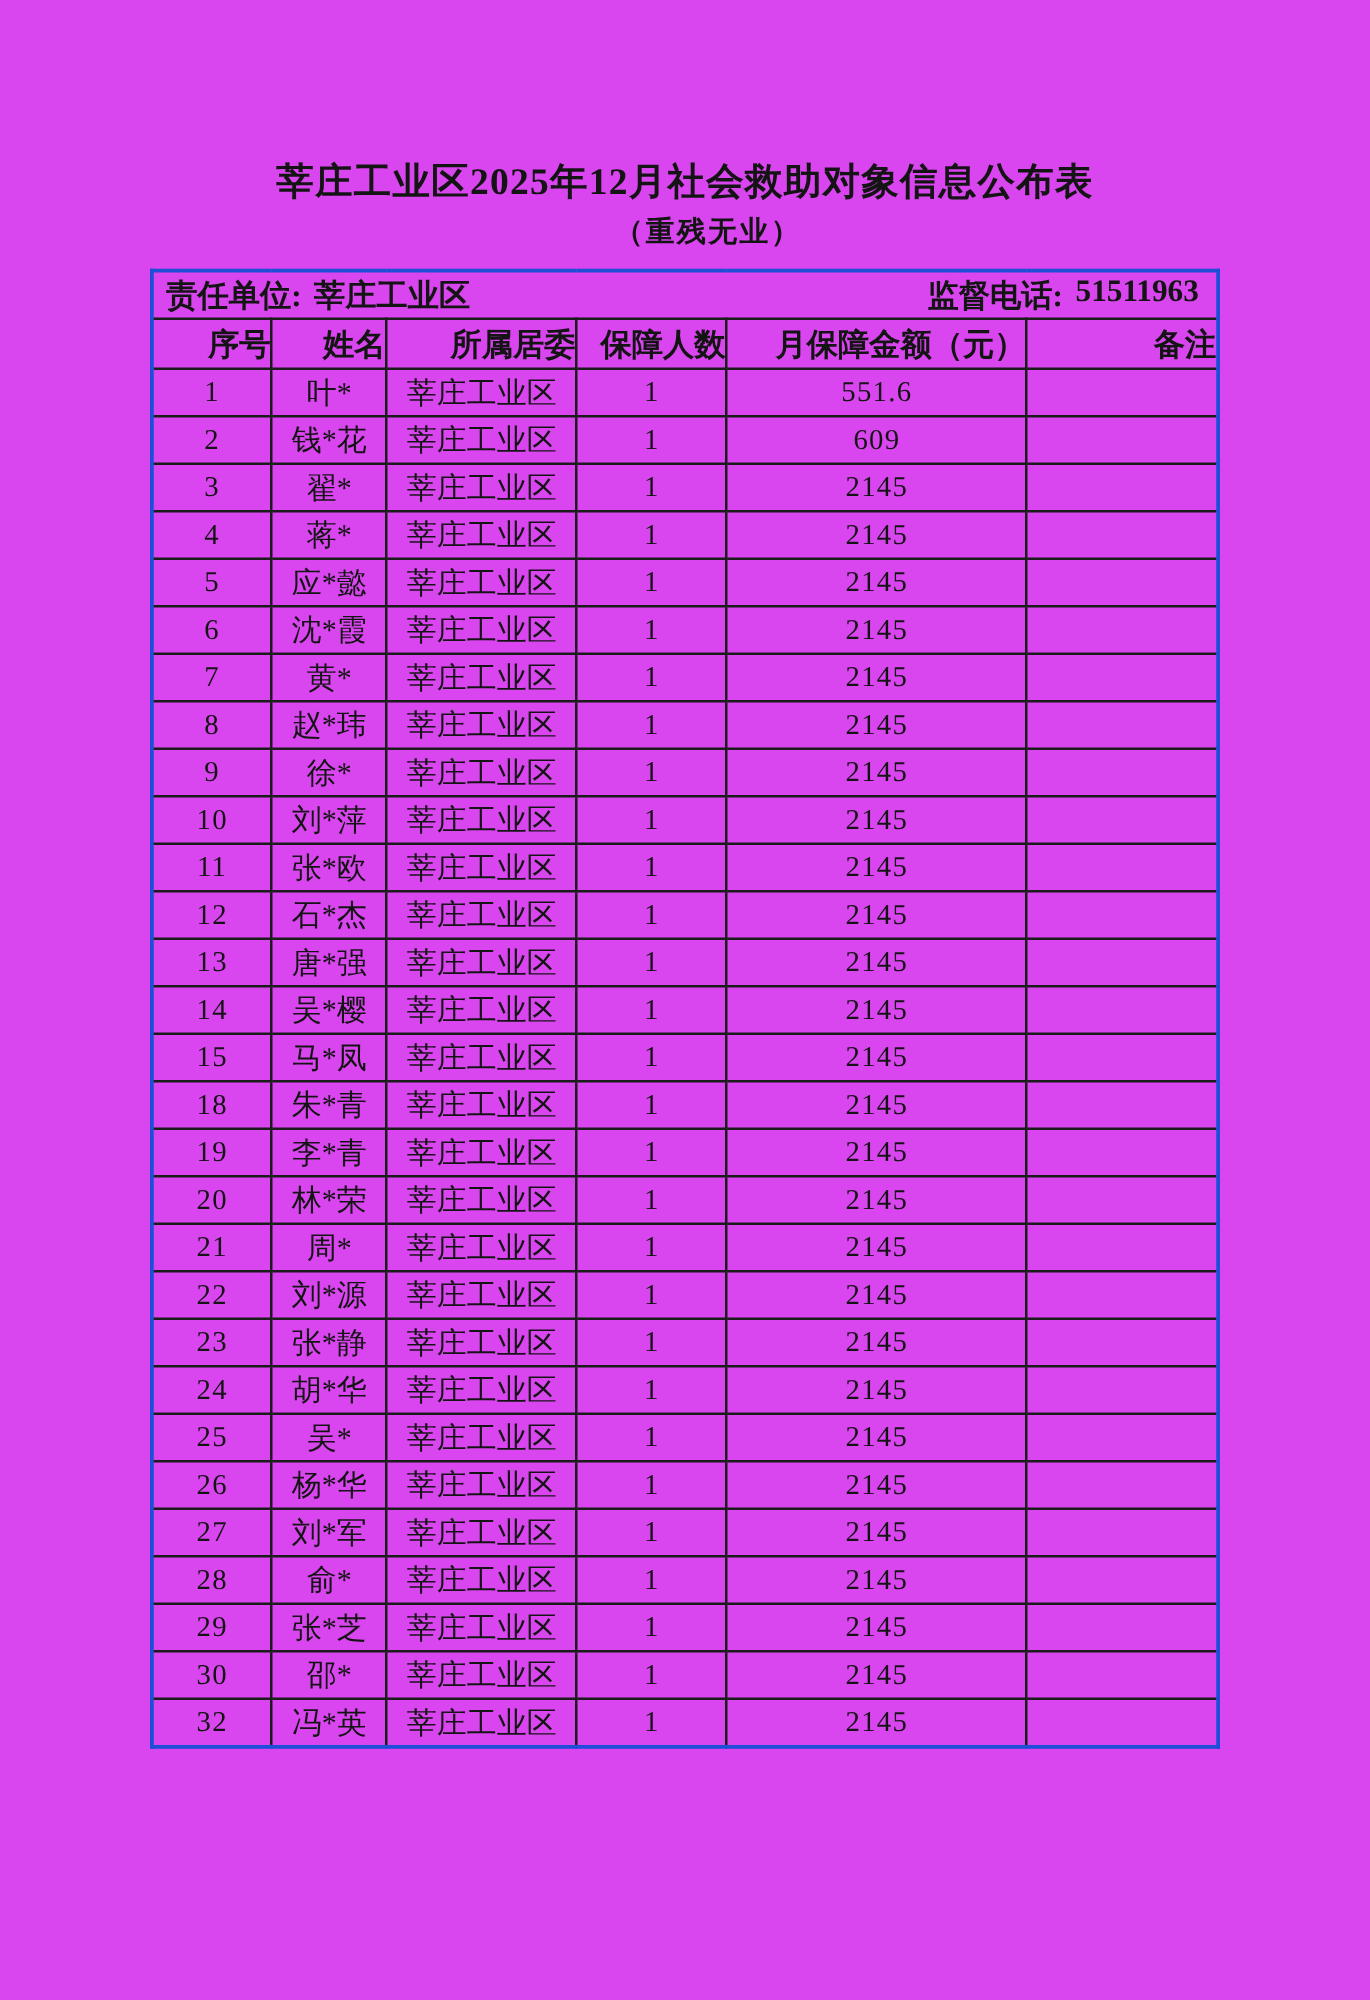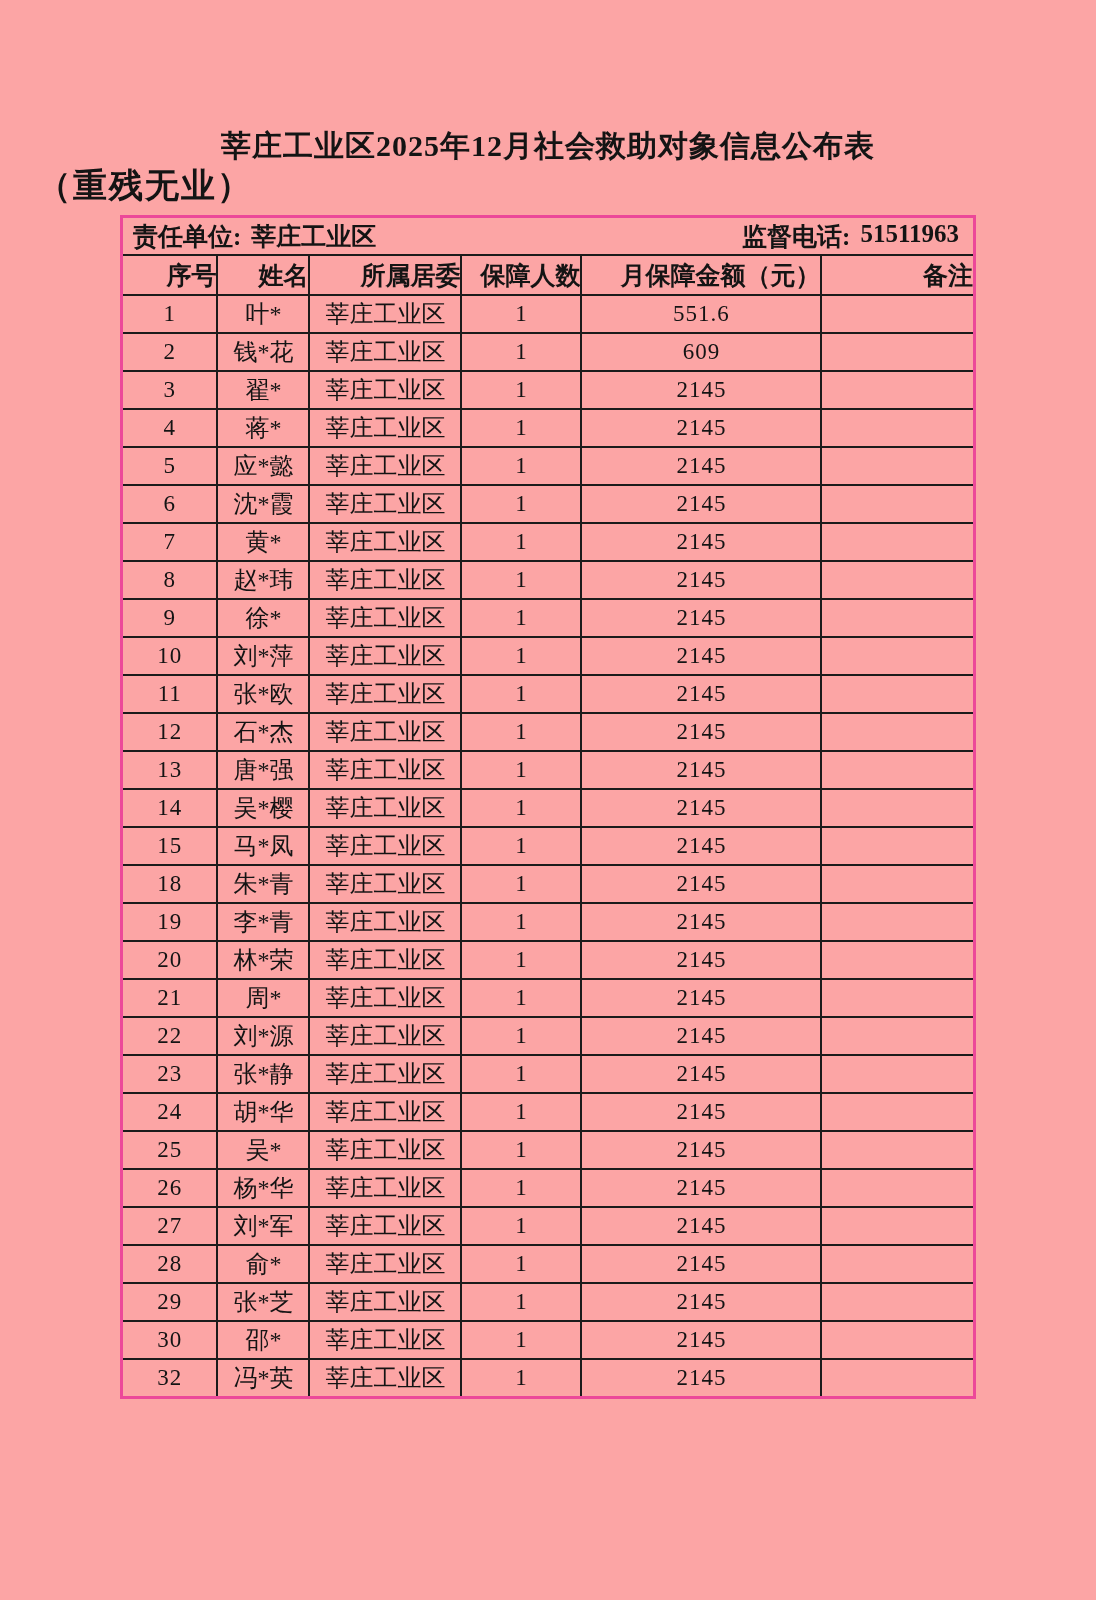--- a/index.html
+++ b/index.html
@@ -4,46 +4,47 @@
 <style>
   html, body {
     margin: 0;
     padding: 0;
     background: #ffffff;
   }
   .page {
     position: relative;
     width: 1096px;
     height: 1600px;
-    background: #fca5a5;
+    background: #d946ef;
     color: #141414;
     font-family: "Liberation Serif", "DejaVu Serif", serif;
     overflow: hidden;
   }
   .title {
     padding-top: 126px;
     text-align: center;
     font-size: 30px;
     line-height: 40px;
     font-weight: bold;
     letter-spacing: 1px;
   }
   .subtitle {
-    font-size: 34px;
+    text-align: center;
+    font-size: 23px;
     line-height: 40px;
     font-weight: bold;
     letter-spacing: 2px;
     padding-left: 37px;
   }
   table.main {
     border-collapse: collapse;
     table-layout: fixed;
     width: 853px;
     margin: 9px auto 4px auto;
-    border: 3px solid #ec4899;
+    border: 3px solid #1d4ed8;
   }
   table.main td, table.main th {
     border: 2px solid #1b1b1b;
     padding: 0;
     text-align: center;
     vertical-align: middle;
     font-size: 24px;
     white-space: nowrap;
     overflow: hidden;
   }

